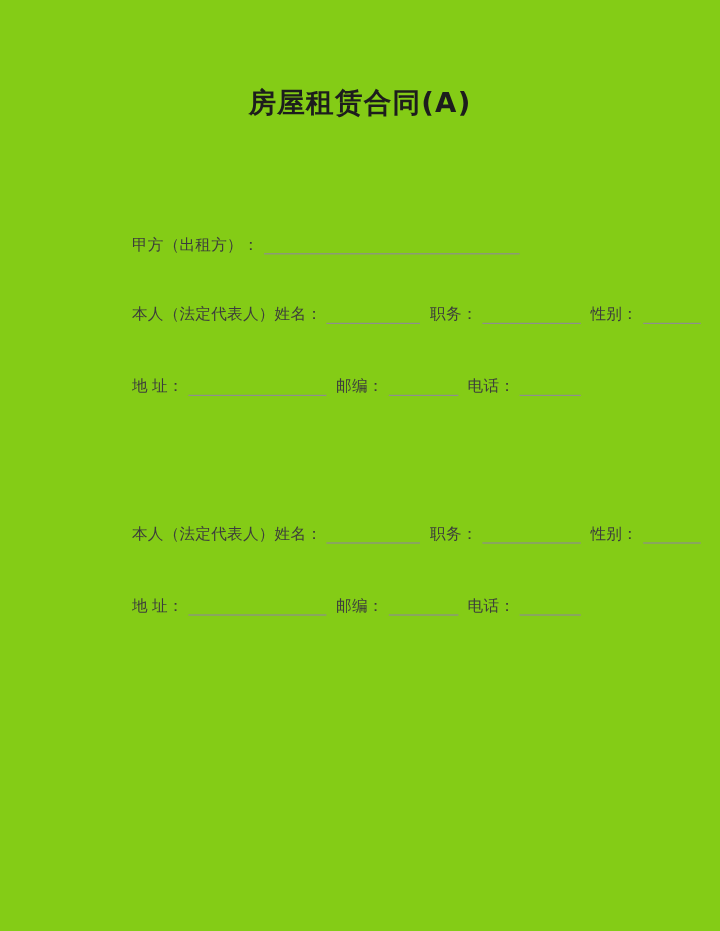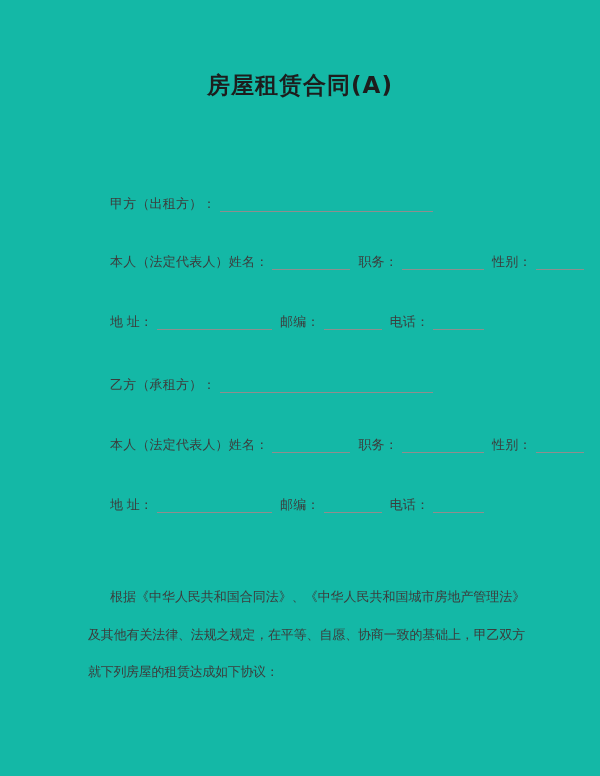--- a/index.html
+++ b/index.html
@@ -4,21 +4,21 @@
 <style>
   html, body {
     margin: 0;
     padding: 0;
     background: #ffffff;
   }
   .page {
     position: relative;
     width: 600px;
     height: 776px;
-    background: #14b8a6;
+    background: #84cc16;
     font-family: "Liberation Serif", "DejaVu Serif", serif;
     color: #3c3c3c;
     overflow: hidden;
   }
   .title {
     position: absolute;
     top: 70px;
     left: 0;
     width: 100%;
     margin: 0;
@@ -84,27 +84,23 @@
   </div>
 
   <div class="row r2">
     <span class="lbl">本人（法定代表人）姓名：</span><span class="blank w78"></span><span class="lbl">职务：</span><span class="blank w82"></span><span class="lbl">性别：</span><span class="blank w48"></span>
   </div>
 
   <div class="row r3">
     <span class="lbl">地 址：</span><span class="blank w115"></span><span class="lbl">邮编：</span><span class="blank w58"></span><span class="lbl">电话：</span><span class="blank w51"></span>
   </div>
 
-  <div class="row r4">
-    <span class="lbl">乙方（承租方）：</span><span class="blank w213"></span>
-  </div>
 
   <div class="row r5">
     <span class="lbl">本人（法定代表人）姓名：</span><span class="blank w78"></span><span class="lbl">职务：</span><span class="blank w82"></span><span class="lbl">性别：</span><span class="blank w48"></span>
   </div>
 
   <div class="row r6">
     <span class="lbl">地 址：</span><span class="blank w115"></span><span class="lbl">邮编：</span><span class="blank w58"></span><span class="lbl">电话：</span><span class="blank w51"></span>
   </div>
 
-  <p class="preamble">根据《中华人民共和国合同法》、《中华人民共和国城市房地产管理法》及其他有关法律、法规之规定，在平等、自愿、协商一致的基础上，甲乙双方就下列房屋的租赁达成如下协议：</p>
 
 </div>
 
 </body></html>

